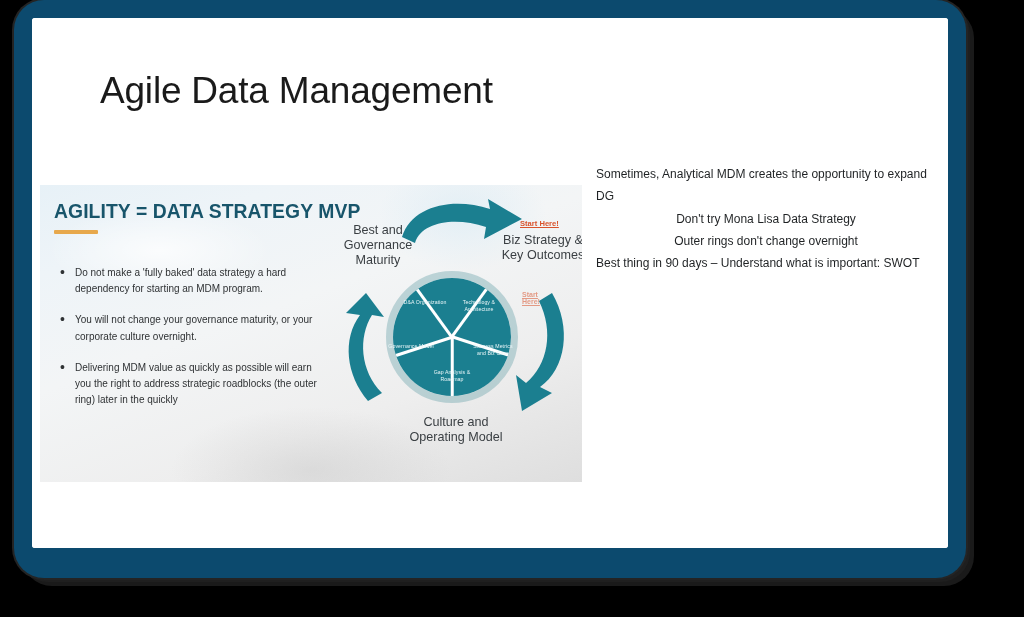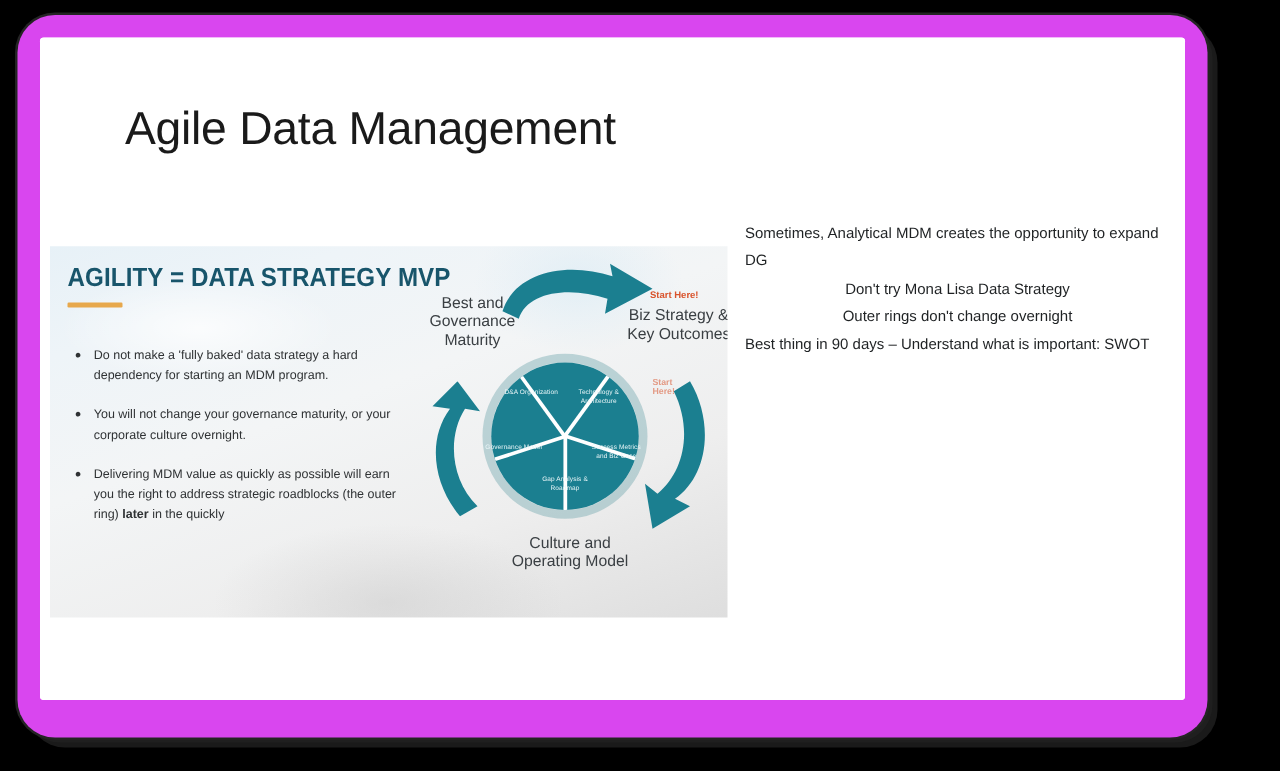--- a/index.html
+++ b/index.html
@@ -16,25 +16,25 @@
     position: relative;
     width: 1024px;
     height: 617px;
     background: #000000;
   }
 
   
   .bezel {
     position: absolute;
     left: 14px;
-    top: 12px;
+    top: 0;
     width: 952px;
     height: 578px;
     border-radius: 30px;
-    background: #d946ef;
+    background: #0c4a6e;
     box-shadow:
       0 0 0 2px #242424,
       4px 4px 0 0 #1f1f1f,
       8px 8px 0 0 #1a1a1a,
       0 0 14px 6px rgba(0,0,0,0.85);
   }
   .bezel-inner {
     position: absolute;
     left: 18px;
     top: 18px;
@@ -128,21 +128,21 @@
     color: #2f3234;
   }
   .bullet::before {
     content: "•";
     position: absolute;
     left: 2px;
     top: -1px;
     font-size: 14px;
     color: #2f3234;
   }
-  .bullet b { font-weight: 700; }
+  .bullet b { font-weight: 400; }
 
   
   .diagram {
     position: absolute;
     left: 280px;
     top: 8px;
     width: 262px;
     height: 285px;
   }
 
@@ -193,20 +193,21 @@
     line-height: 15px;
     color: #3a3f43;
   }
 
   .start-here {
     position: absolute;
     font-size: 7.6px;
     font-weight: 700;
     color: #d9532c;
     white-space: nowrap;
+    text-decoration: underline;
   }
   .start-here.faded { opacity: 0.55; font-size: 7px; }
 
   .arrow { position: absolute; }
 
   
   .notes {
     position: absolute;
     left: 564px;
     top: 145px;

